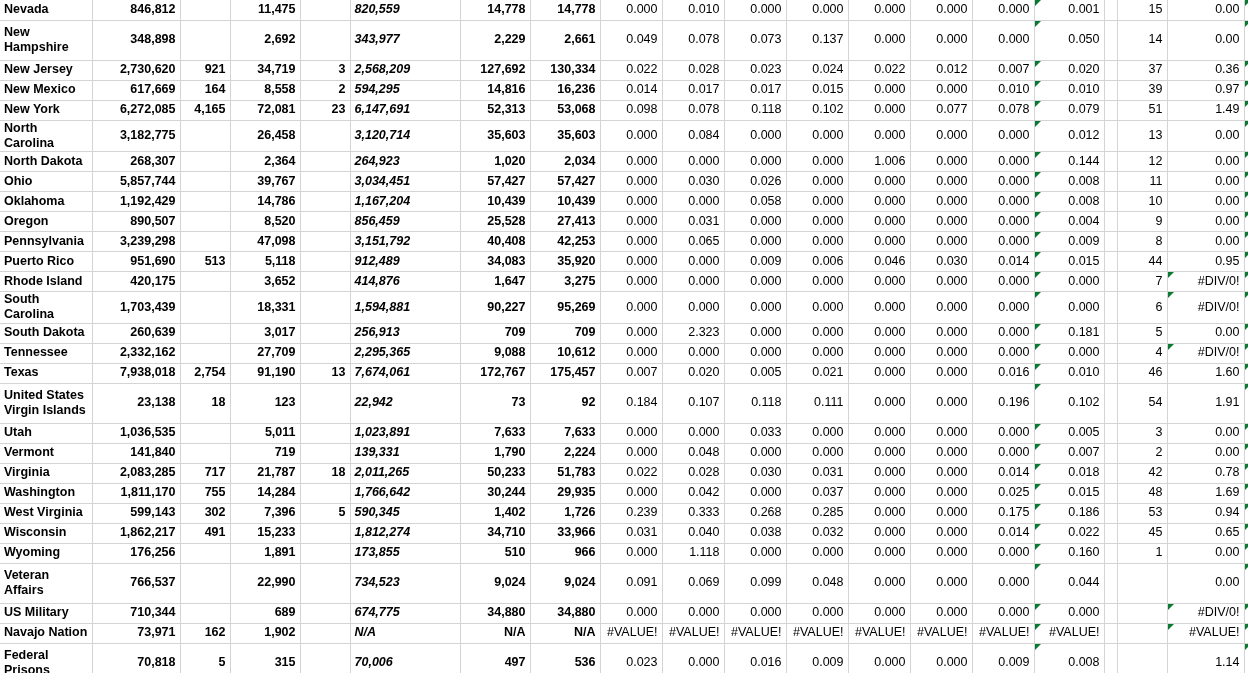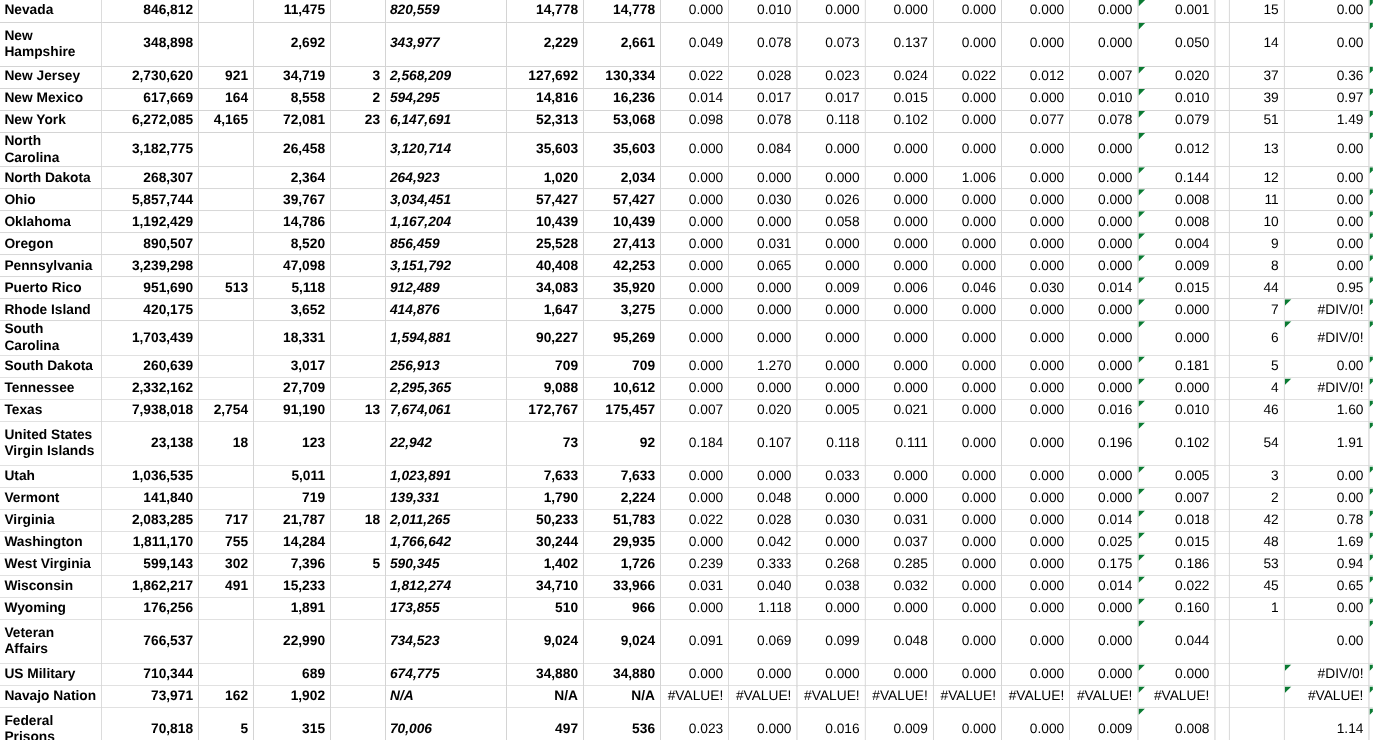--- a/index.html
+++ b/index.html
@@ -433,21 +433,21 @@
         <tr style="height: 20px;">
           <td class="c-name bold-name">South Dakota</td>
           <td class="c-num">260,639</td>
           <td class="c-num"></td>
           <td class="c-num">3,017</td>
           <td class="c-num"></td>
           <td class="c-ital">256,913</td>
           <td class="c-num">709</td>
           <td class="c-num">709</td>
           <td class="c-dec">0.000</td>
-          <td class="c-dec">1.270</td>
+          <td class="c-dec">2.323</td>
           <td class="c-dec">0.000</td>
           <td class="c-dec">0.000</td>
           <td class="c-dec">0.000</td>
           <td class="c-dec">0.000</td>
           <td class="c-dec">0.000</td>
           <td class="c-dec mark">0.181</td>
           <td class="blackbar"></td>
           <td class="c-rank">5</td>
           <td class="c-ratio">0.00</td>
           <td class="c-last mark">14</td>

